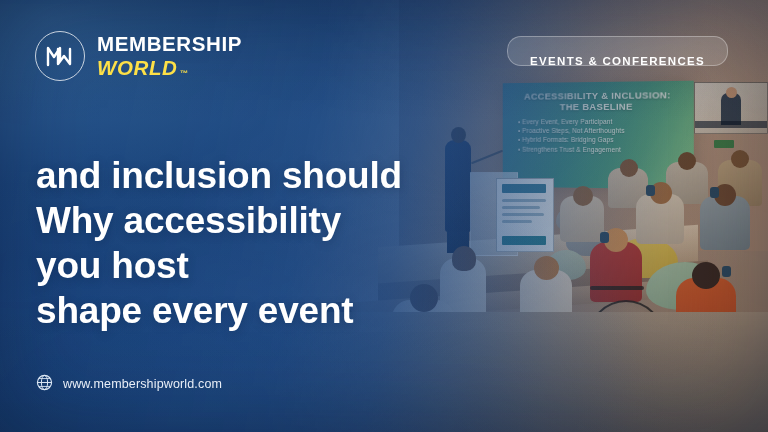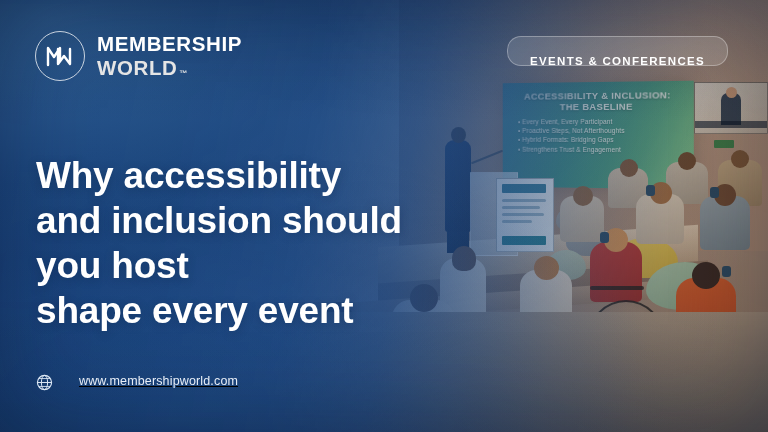--- a/index.html
+++ b/index.html
@@ -242,22 +242,22 @@
   .logo-mark{
     width:48px;height:48px;border-radius:50%;
     border:1.6px solid rgba(255,255,255,.75);
     display:flex;align-items:center;justify-content:center;flex:0 0 auto;
   }
   .logo-text{display:flex;flex-direction:column;line-height:1;}
   .logo-line1{
     color:#ffffff;font-weight:700;font-size:20.5px;letter-spacing:.6px;
   }
   .logo-line2{
-    color:#e5e5e5;font-weight:700;font-size:20.5px;letter-spacing:.6px;
-    margin-top:3px;display:flex;align-items:flex-end;
+    color:#fde047;font-weight:700;font-size:20.5px;letter-spacing:.6px;
+    margin-top:3px;display:flex;align-items:flex-end;font-style:italic;
   }
   .logo-tm{font-size:8px;font-weight:700;margin-left:2px;margin-top:1px;}
 
   
   .badge{
     position:absolute;right:40px;top:36px;height:28px;
     display:flex;align-items:center;justify-content:center;
     padding:0 22px;border-radius:14px;
     background:rgba(255,255,255,.14);
     border:1px solid rgba(255,255,255,.30);
@@ -272,21 +272,21 @@
   .headline{
     position:absolute;left:36px;top:128px;width:430px;
     color:#ffffff;font-weight:700;font-size:37px;line-height:45px;
     letter-spacing:-.2px;
     text-shadow:0 2px 10px rgba(8,26,58,.30);
   }
   .headline .ln{display:block;white-space:nowrap;}
 
   
   .footer{
-    position:absolute;left:36px;bottom:41px;display:flex;align-items:flex-start;gap:26px;text-decoration:underline;
+    position:absolute;left:36px;bottom:41px;display:flex;align-items:flex-end;gap:10px;
   }
   .globe{width:17px;height:17px;flex:0 0 auto;display:block;}
   .footer-text{
     color:#e8eef7;font-size:12.5px;letter-spacing:.15px;
   }
 </style>
 </head>
 <body>
 
 <div class="banner">
@@ -414,22 +414,22 @@
             <span class="logo-tm">™</span>
         </span>
       </div>
     </div>
 
     <div class="badge">
       <span class="badge-text">EVENTS &amp; CONFERENCES</span>
     </div>
 
     <h1 class="headline">
+      <span class="ln">and inclusion should</span>
       <span class="ln">Why accessibility</span>
-      <span class="ln">and inclusion should</span>
       <span class="ln">you host</span>
       <span class="ln">shape every event</span>
     </h1>
 
     <div class="footer">
       <span>
         <svg class="globe" viewBox="0 0 24 24" aria-hidden="true">
           <circle cx="12" cy="12" r="10" fill="none" stroke="#dce7f4" stroke-width="1.6"></circle>
           <ellipse cx="12" cy="12" rx="4.4" ry="10" fill="none" stroke="#dce7f4" stroke-width="1.4"></ellipse>
           <line x1="2" y1="12" x2="22" y2="12" stroke="#dce7f4" stroke-width="1.4"></line>

